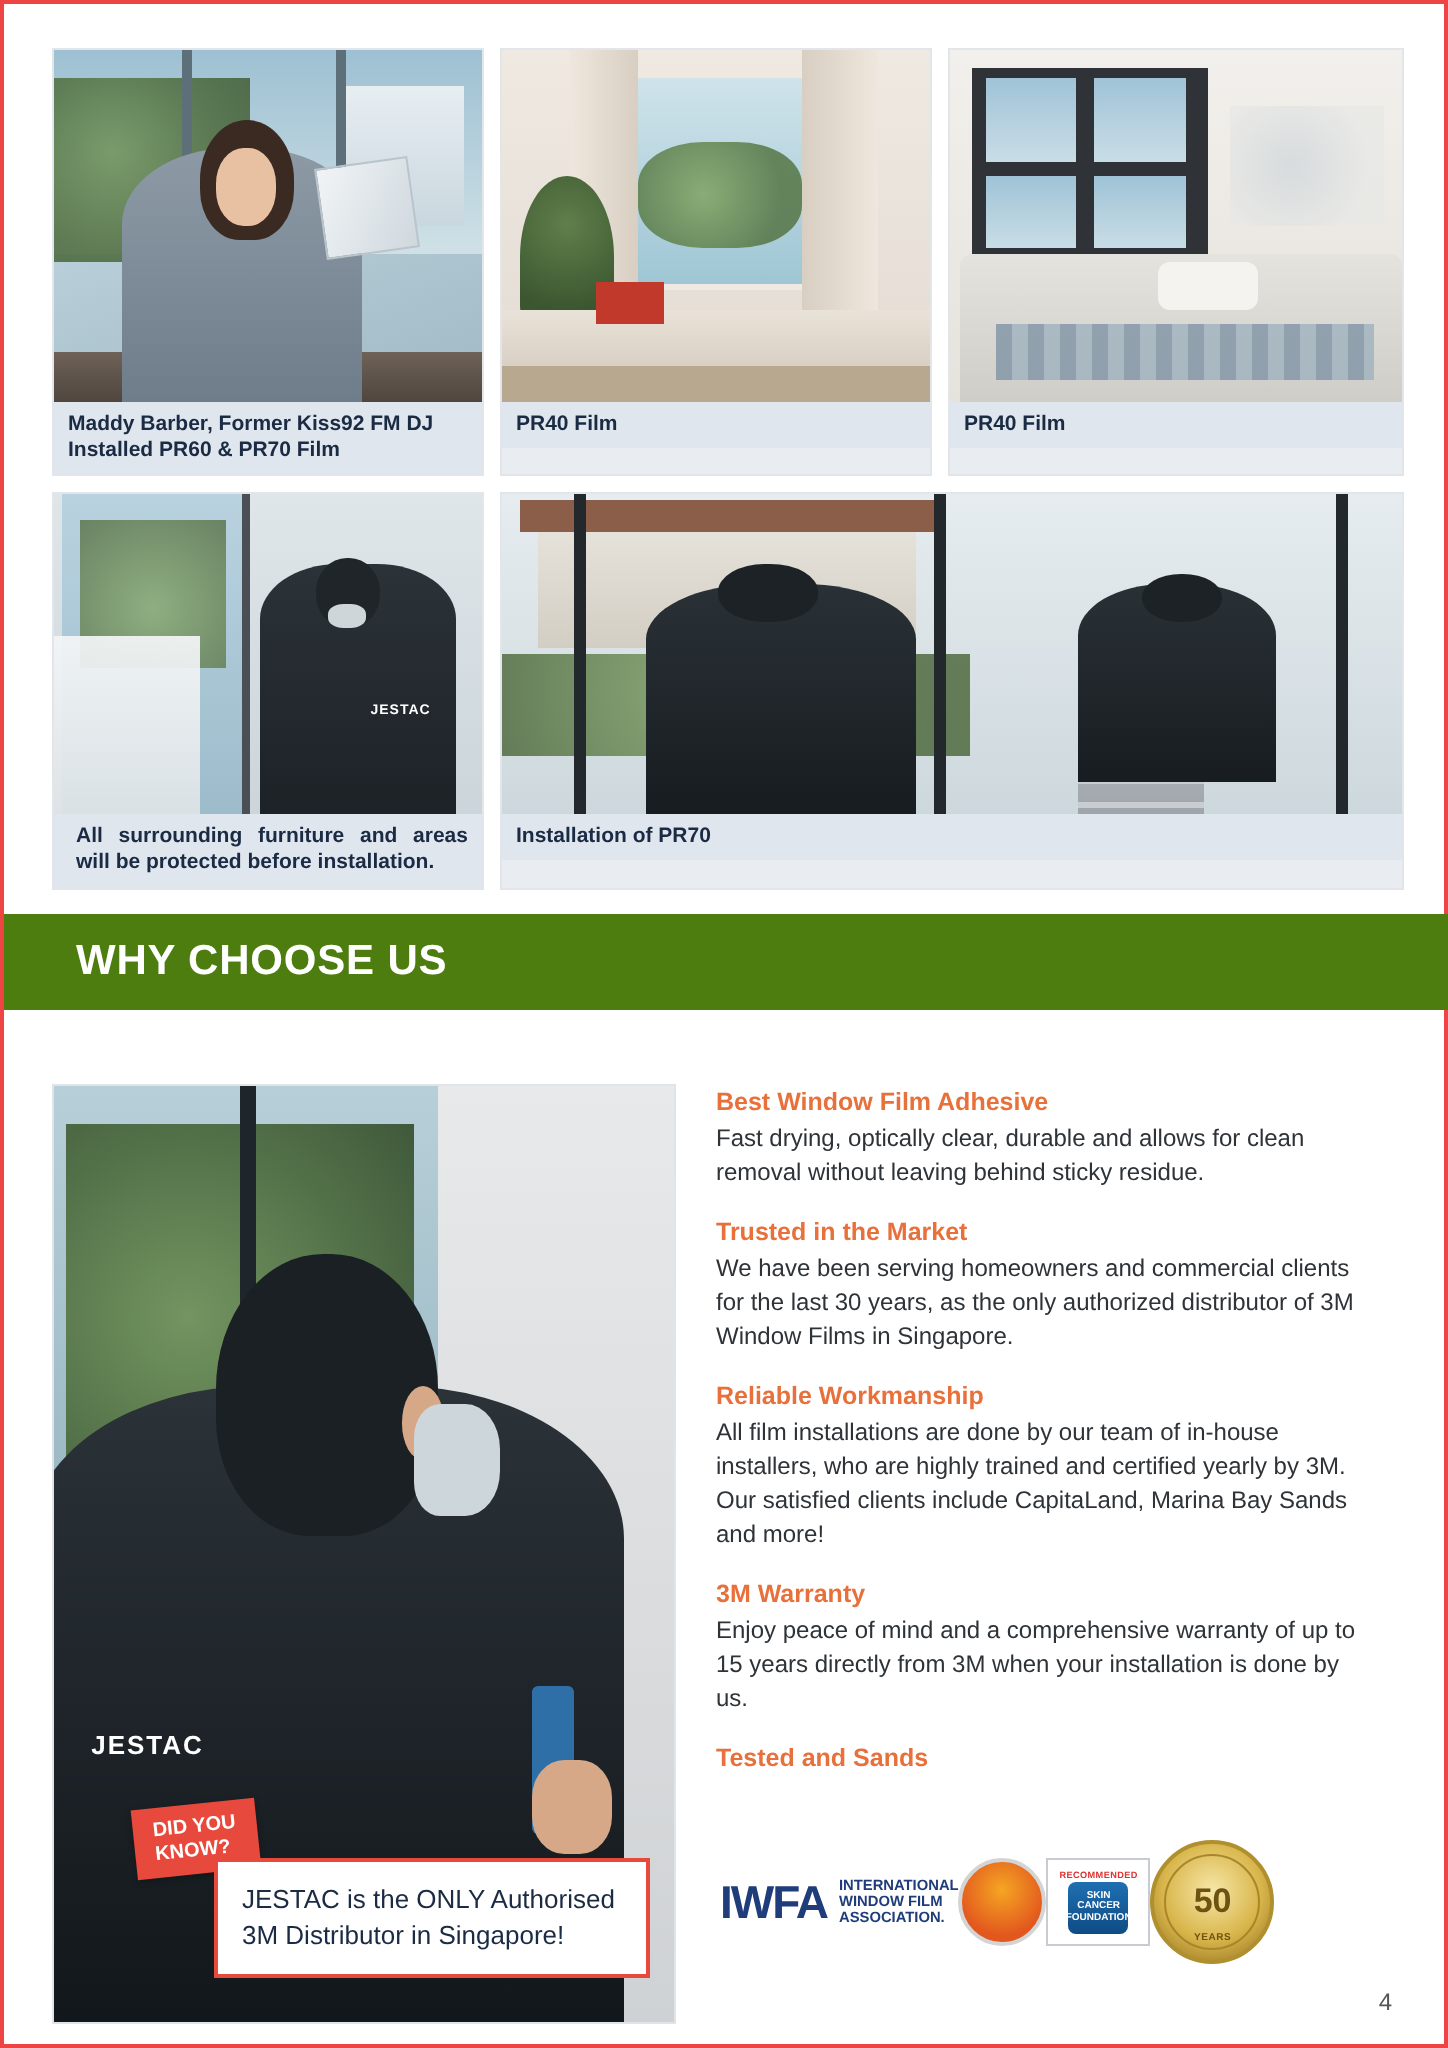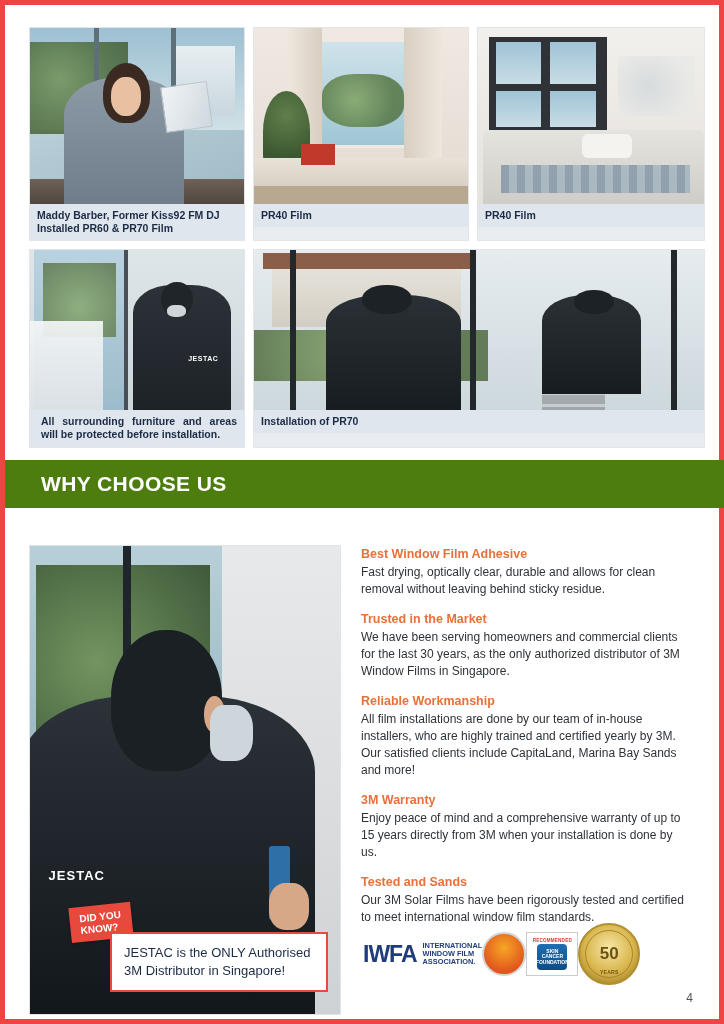--- a/index.html
+++ b/index.html
@@ -10,21 +10,21 @@
     font-family: "Liberation Sans", sans-serif;
     position: relative;
     overflow: hidden;
     color: #333;
   }
   .page {
     position: relative;
     width: 724px;
     height: 1024px;
     background: #fff;
-    border: 5px solid #ef4444;
+    border: 2px solid #ef4444;
   }
 
   
   .gallery {
     position: absolute;
     left: 24px; top: 22px;
     width: 676px;
   }
   .row { display: flex; gap: 8px; }
   .row + .row { margin-top: 8px; }
@@ -434,21 +434,20 @@
         <p>All film installations are done by our team of in-house installers, who are highly trained and certified yearly by 3M. Our satisfied clients include CapitaLand, Marina Bay Sands and more!</p>
       </div>
 
       <div class="blk">
         <h3>3M Warranty</h3>
         <p>Enjoy peace of mind and a comprehensive warranty of up to 15 years directly from 3M when your installation is done by us.</p>
       </div>
 
       <div class="blk">
         <h3>Tested and Sands</h3>
-        <p>Our 3M Solar Films have been rigorously tested and certified to meet international window film standards.</p>
       </div>
 
     </div>
 
     <div class="logos">
 
       <div class="logo-iwfa">
         <div class="iwfa-mark">IWFA</div>
         <div class="iwfa-text">
           <div>INTERNATIONAL</div>

